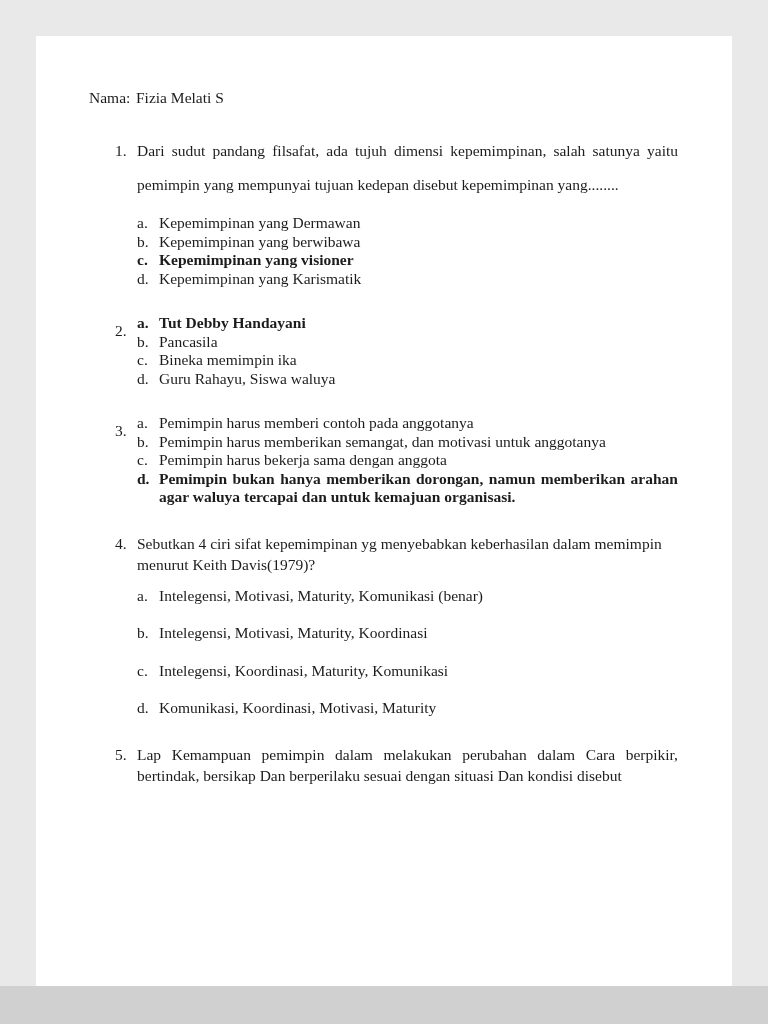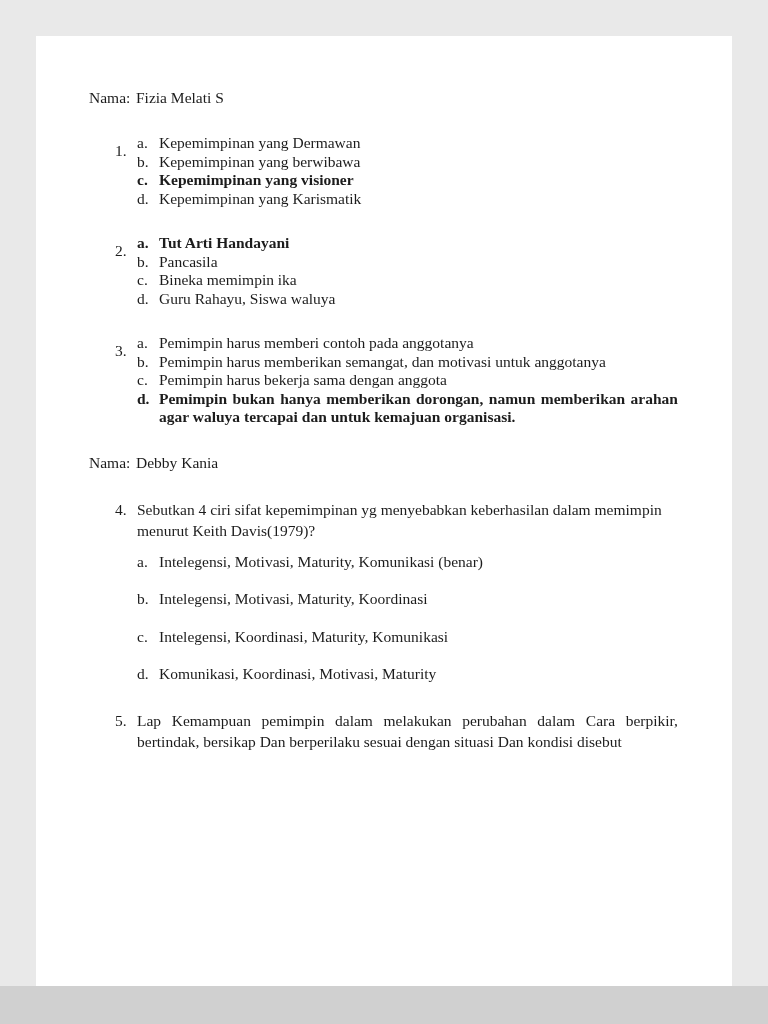--- a/index.html
+++ b/index.html
@@ -38,20 +38,21 @@
   .bold{font-weight:700}
 </style>
 </head>
 <body style="--canvas: #e9e9e9; --page: #ffffff; --bottom: #d0d0d0; --text: #1c1c1c;">
 
 <div class="page">
   <div>
       <div class="name-line"><span class="name-label">Nama:</span><span class="name-value">Fizia Melati S</span></div>
       <div class="question">
         <span class="q-num lh-d">1.</span>
+        <div class="q-text lh-d just">Dari sudut pandang filsafat, ada tujuh dimensi kepemimpinan, salah satunya yaitu pemimpin yang mempunyai tujuan kedepan disebut kepemimpinan yang........</div>
         <div class="options compact">
           <div class="option">
             <span class="opt-letter">a.</span>
             <div class="opt-text">Kepemimpinan yang Dermawan</div>
           </div>
           <div class="option">
             <span class="opt-letter">b.</span>
             <div class="opt-text">Kepemimpinan yang berwibawa</div>
           </div>
           <div class="option bold">
@@ -62,21 +63,21 @@
             <span class="opt-letter">d.</span>
             <div class="opt-text">Kepemimpinan yang Karismatik</div>
           </div>
         </div>
       </div>
       <div class="question">
         <span class="q-num lh-d">2.</span>
         <div class="options compact">
           <div class="option bold">
             <span class="opt-letter">a.</span>
-            <div class="opt-text">Tut Arti Handayani</div>
+            <div class="opt-text">Tut Debby Handayani</div>
           </div>
           <div class="option">
             <span class="opt-letter">b.</span>
             <div class="opt-text">Pancasila</div>
           </div>
           <div class="option">
             <span class="opt-letter">c.</span>
             <div class="opt-text">Bineka memimpin ika</div>
           </div>
           <div class="option">
@@ -99,21 +100,20 @@
           <div class="option">
             <span class="opt-letter">c.</span>
             <div class="opt-text">Pemimpin harus bekerja sama dengan anggota</div>
           </div>
           <div class="option bold">
             <span class="opt-letter">d.</span>
             <div class="opt-text just">Pemimpin bukan hanya memberikan dorongan, namun memberikan arahan agar waluya tercapai dan untuk kemajuan organisasi.</div>
           </div>
         </div>
       </div>
-      <div class="name-line"><span class="name-label">Nama:</span><span class="name-value">Debby Kania</span></div>
       <div class="question">
         <span class="q-num lh-s">4.</span>
         <div class="q-text lh-s">Sebutkan 4 ciri sifat kepemimpinan yg menyebabkan keberhasilan dalam memimpin menurut Keith Davis(1979)?</div>
         <div class="options spread">
           <div class="option">
             <span class="opt-letter">a.</span>
             <div class="opt-text">Intelegensi, Motivasi, Maturity, Komunikasi (benar)</div>
           </div>
           <div class="option">
             <span class="opt-letter">b.</span>

